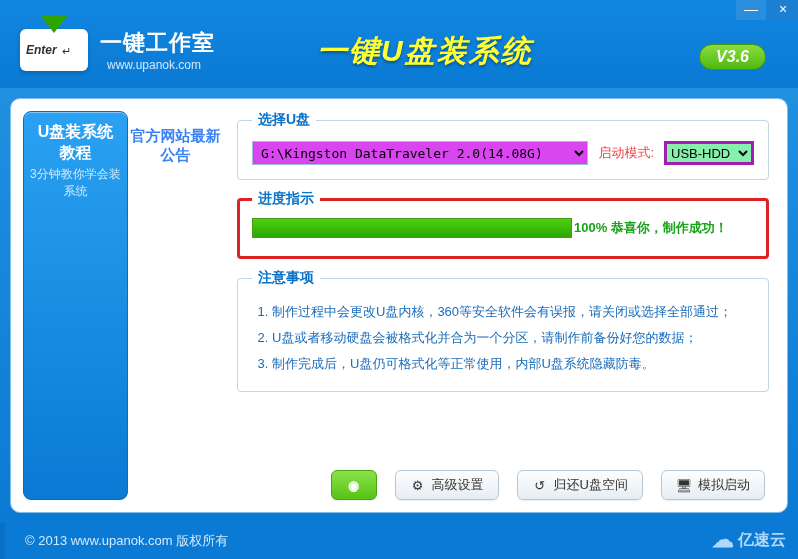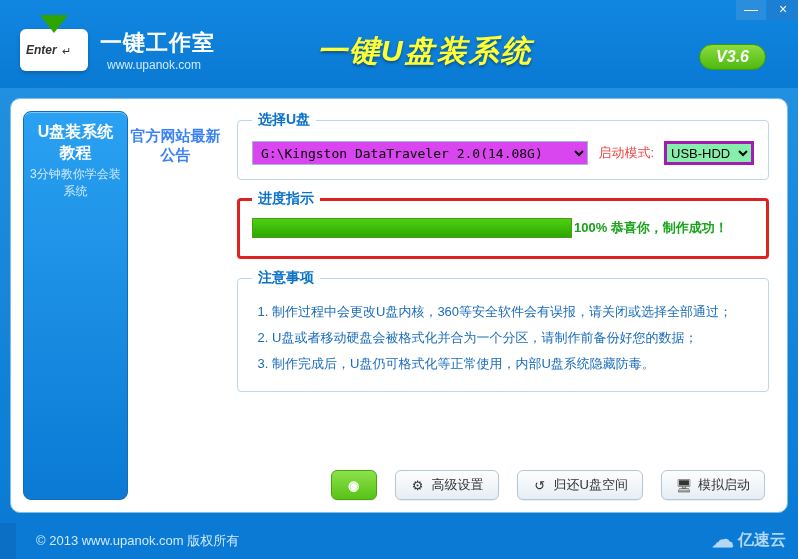--- a/index.html
+++ b/index.html
@@ -49,21 +49,21 @@
 .prog-text { color:#18a318; font-size:13px; font-weight:bold; }
 
 .notes ol { padding-left:20px; }
 .notes li { font-size:13px; color:#1a6cba; line-height:2; }
 
 .actions { display:flex; gap:18px; justify-content:flex-end; margin-top:auto; padding:8px 4px 0; }
 .btn { display:flex; align-items:center; gap:6px; background:linear-gradient(180deg,#fdfdfd,#e6eef4); border:1px solid #b4c8d6; border-radius:6px; padding:5px 14px; font-size:13px; color:#333; cursor:pointer; box-shadow:0 1px 1px rgba(0,0,0,.08); }
 .btn.primary { background:linear-gradient(180deg,#8be24a,#58c217); color:#fff; font-weight:bold; border-color:#45a60f; }
 .btn .ico { width:16px; height:16px; display:inline-flex; align-items:center; justify-content:center; }
 
-.footer { position:absolute; bottom:0; left:16px; right:0; height:36px; background:#0a7ad4; color:#cfe9ff; font-size:13px; padding:0 20px; display:flex; align-items:center; }
+.footer { position:absolute; bottom:0; left:5px; right:0; height:36px; background:#0a7ad4; color:#cfe9ff; font-size:13px; padding:0 20px; display:flex; align-items:center; }
 .watermark { position:absolute; right:12px; bottom:6px; color:#cfe9ff; font-size:16px; font-weight:bold; opacity:.85; display:flex; align-items:center; gap:4px; }
 .watermark .cloud { font-size:22px; }
 </style>
 </head>
 <body>
 
 <div class="titlebar">
   <div>—</div>
   <div class="close">×</div>
 </div>

